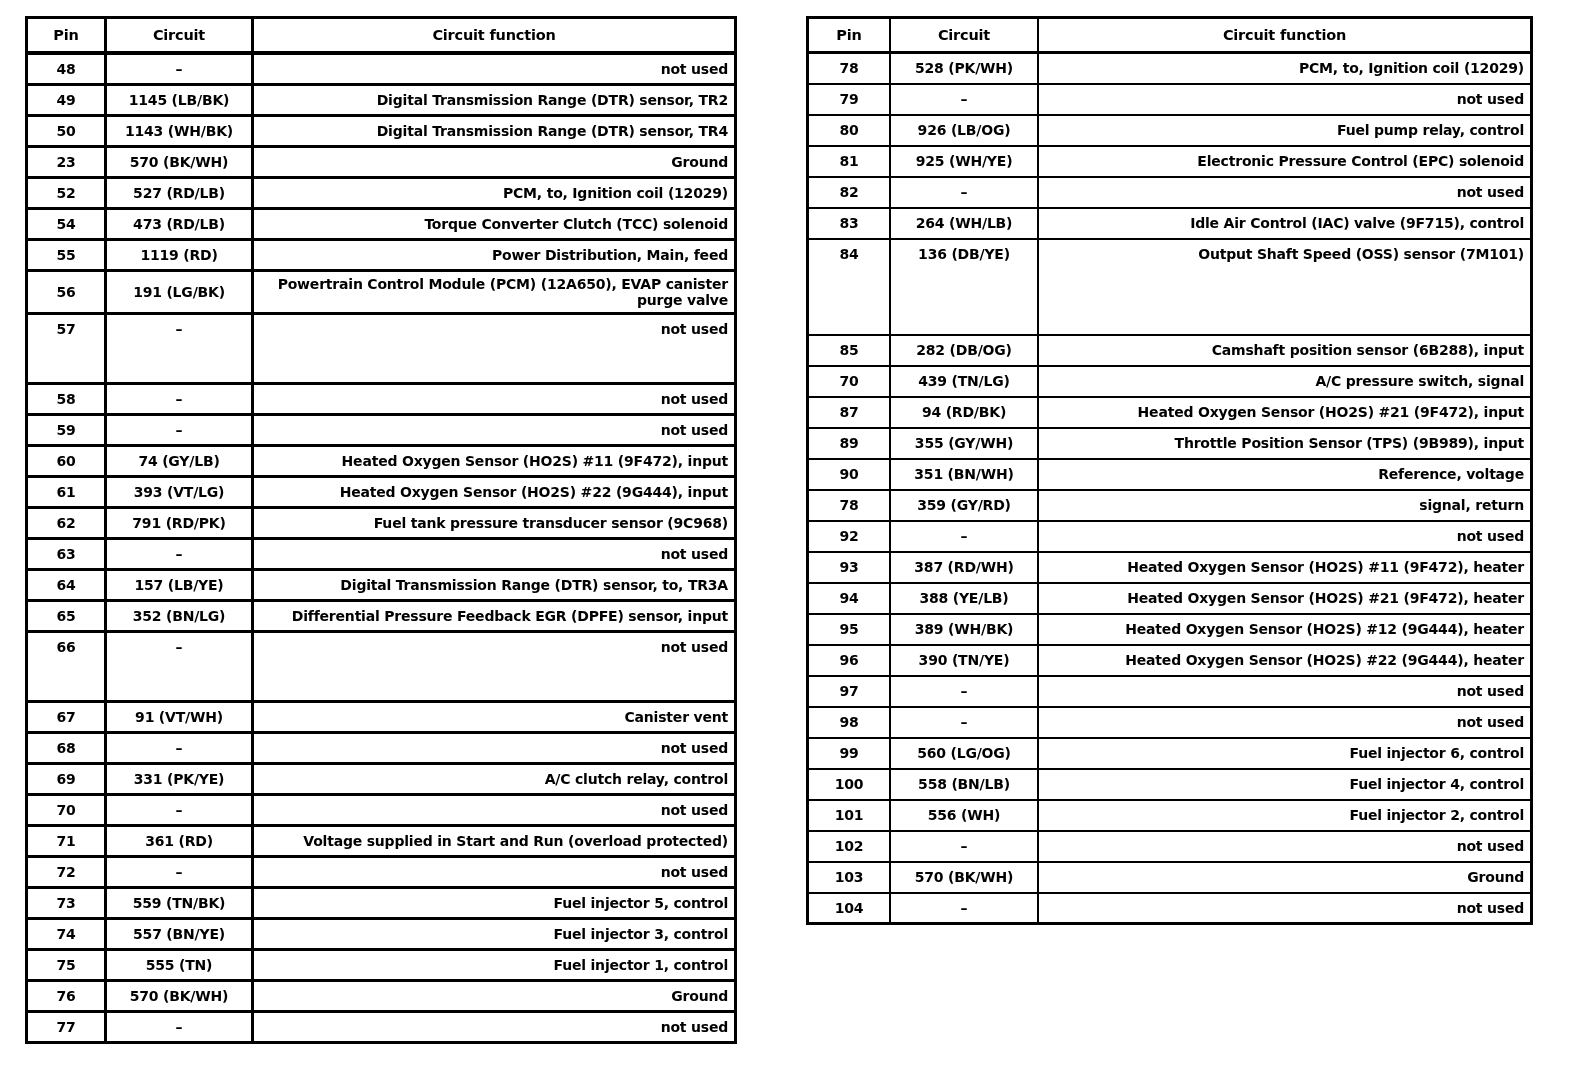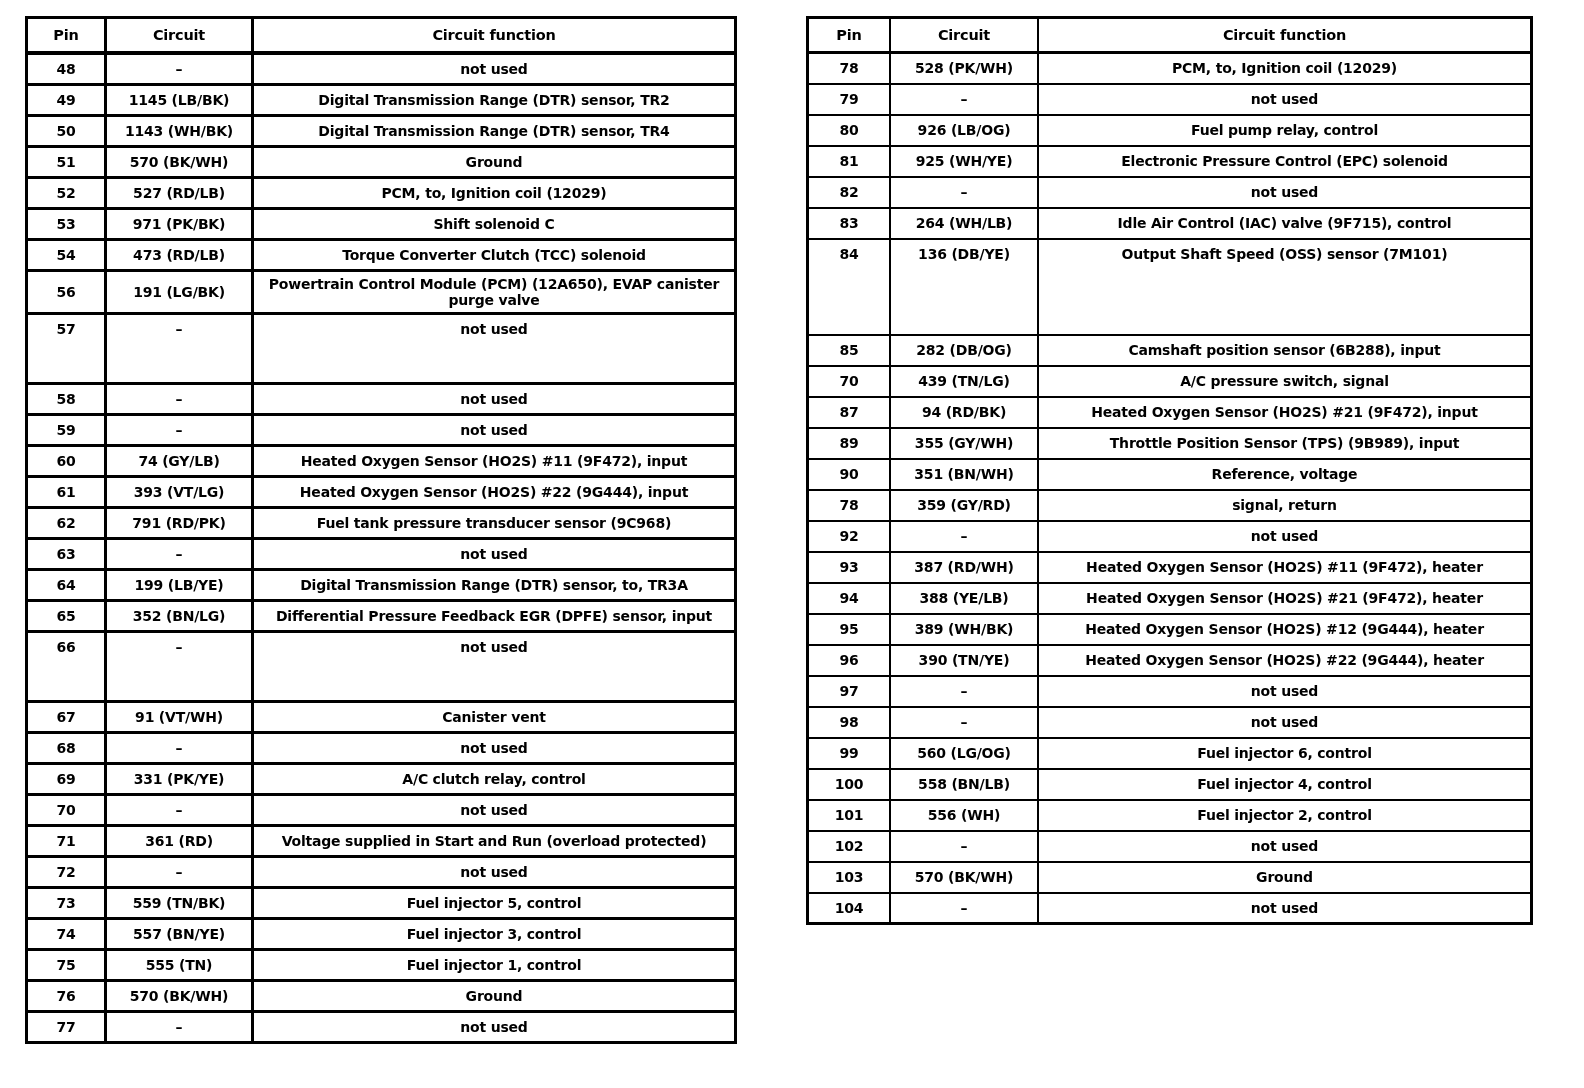--- a/index.html
+++ b/index.html
@@ -43,21 +43,21 @@
 
   table.pin-table th {
     text-align: center;
     font-size: 14.5px;
     height: 24px;
   }
   table.pin-table tbody tr { height: 31px; }
 
   td.pin     { text-align: center; }
   td.circuit { text-align: center; }
-  td.func    { text-align: center; padding-left: 11px; }
+  td.func    { text-align: right; padding-left: 11px; }
 
   
   #table-left  .pin     { width: 64px;  }
   #table-left  .circuit { width: 132px; }
   #table-right .pin     { width: 68px;  }
   #table-right .circuit { width: 134px; }
 
   
   #table-left tbody tr:nth-child(9),
   #table-left tbody tr:nth-child(18) { height: 70px; }
@@ -89,40 +89,40 @@
           <td class="pin">49</td>
           <td class="circuit">1145 (LB/BK)</td>
           <td class="func">Digital Transmission Range (DTR) sensor, TR2</td>
         </tr>
         <tr>
           <td class="pin">50</td>
           <td class="circuit">1143 (WH/BK)</td>
           <td class="func">Digital Transmission Range (DTR) sensor, TR4</td>
         </tr>
         <tr>
-          <td class="pin">51</td>
+          <td class="pin">23</td>
           <td class="circuit">570 (BK/WH)</td>
           <td class="func">Ground</td>
         </tr>
         <tr>
           <td class="pin">52</td>
           <td class="circuit">527 (RD/LB)</td>
           <td class="func">PCM, to, Ignition coil (12029)</td>
         </tr>
         <tr>
-          <td class="pin">53</td>
-          <td class="circuit">971 (PK/BK)</td>
-          <td class="func">Shift solenoid C</td>
-        </tr>
-        <tr>
           <td class="pin">54</td>
           <td class="circuit">473 (RD/LB)</td>
           <td class="func">Torque Converter Clutch (TCC) solenoid</td>
         </tr>
         <tr>
+          <td class="pin">55</td>
+          <td class="circuit">1119 (RD)</td>
+          <td class="func">Power Distribution, Main, feed</td>
+        </tr>
+        <tr>
           <td class="pin">56</td>
           <td class="circuit">191 (LG/BK)</td>
           <td class="func">Powertrain Control Module (PCM) (12A650), EVAP canister purge valve</td>
         </tr>
         <tr>
           <td class="pin">57</td>
           <td class="circuit">–</td>
           <td class="func">not used</td>
         </tr>
         <tr>
@@ -150,21 +150,21 @@
           <td class="circuit">791 (RD/PK)</td>
           <td class="func">Fuel tank pressure transducer sensor (9C968)</td>
         </tr>
         <tr>
           <td class="pin">63</td>
           <td class="circuit">–</td>
           <td class="func">not used</td>
         </tr>
         <tr>
           <td class="pin">64</td>
-          <td class="circuit">199 (LB/YE)</td>
+          <td class="circuit">157 (LB/YE)</td>
           <td class="func">Digital Transmission Range (DTR) sensor, to, TR3A</td>
         </tr>
         <tr>
           <td class="pin">65</td>
           <td class="circuit">352 (BN/LG)</td>
           <td class="func">Differential Pressure Feedback EGR (DPFE) sensor, input</td>
         </tr>
         <tr>
           <td class="pin">66</td>
           <td class="circuit">–</td>

